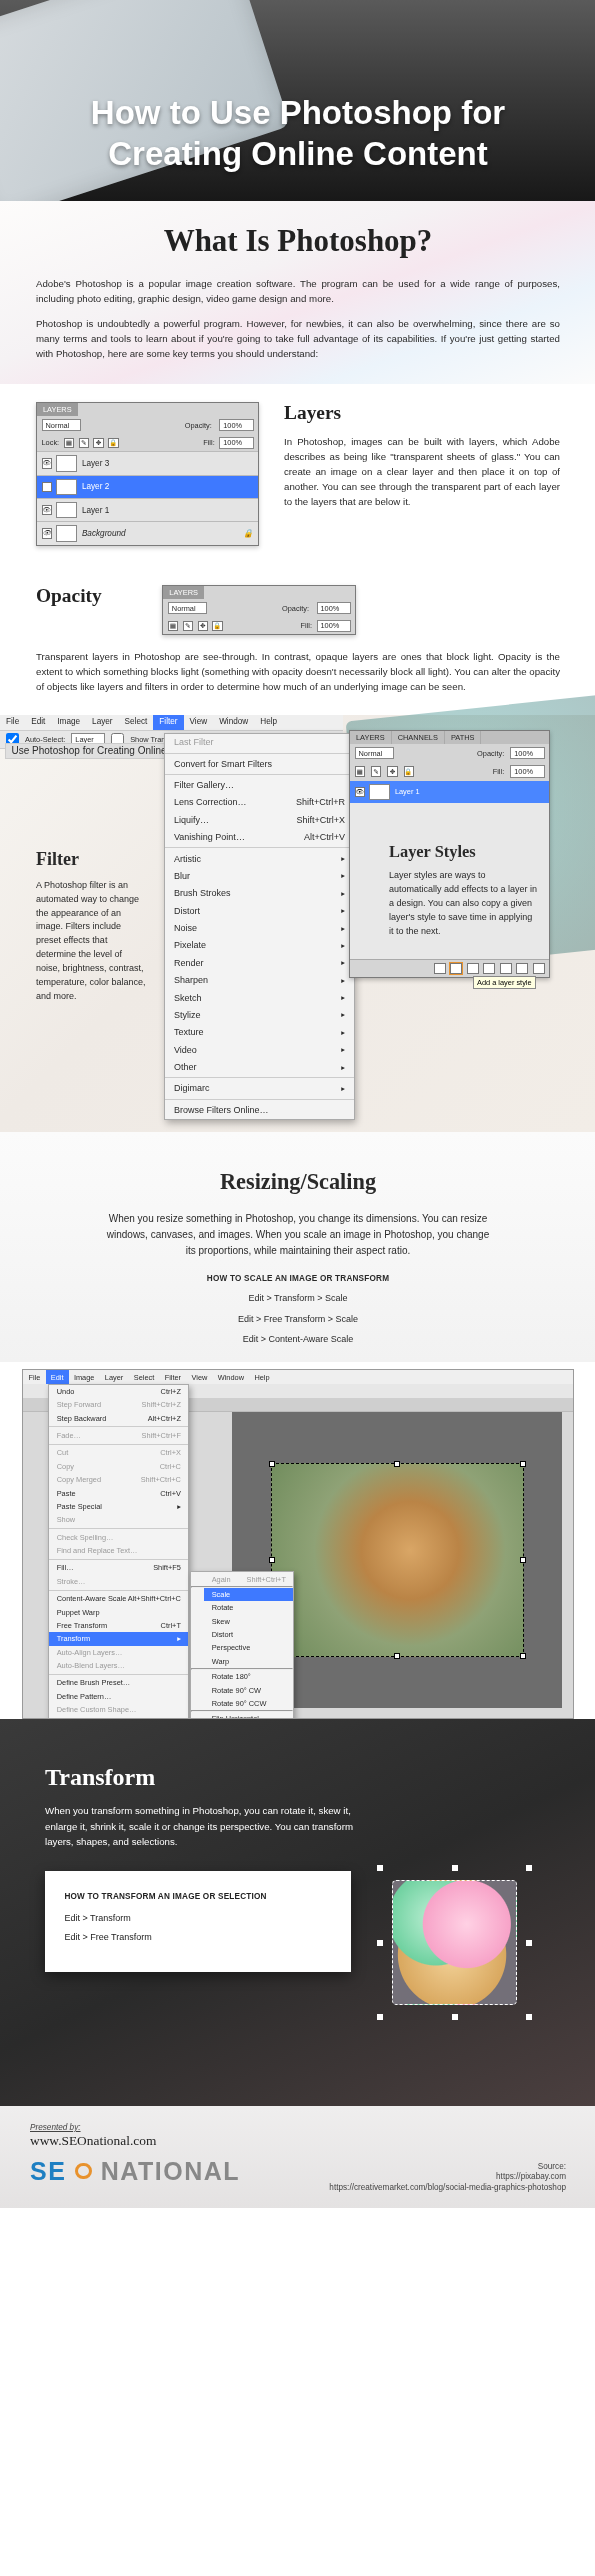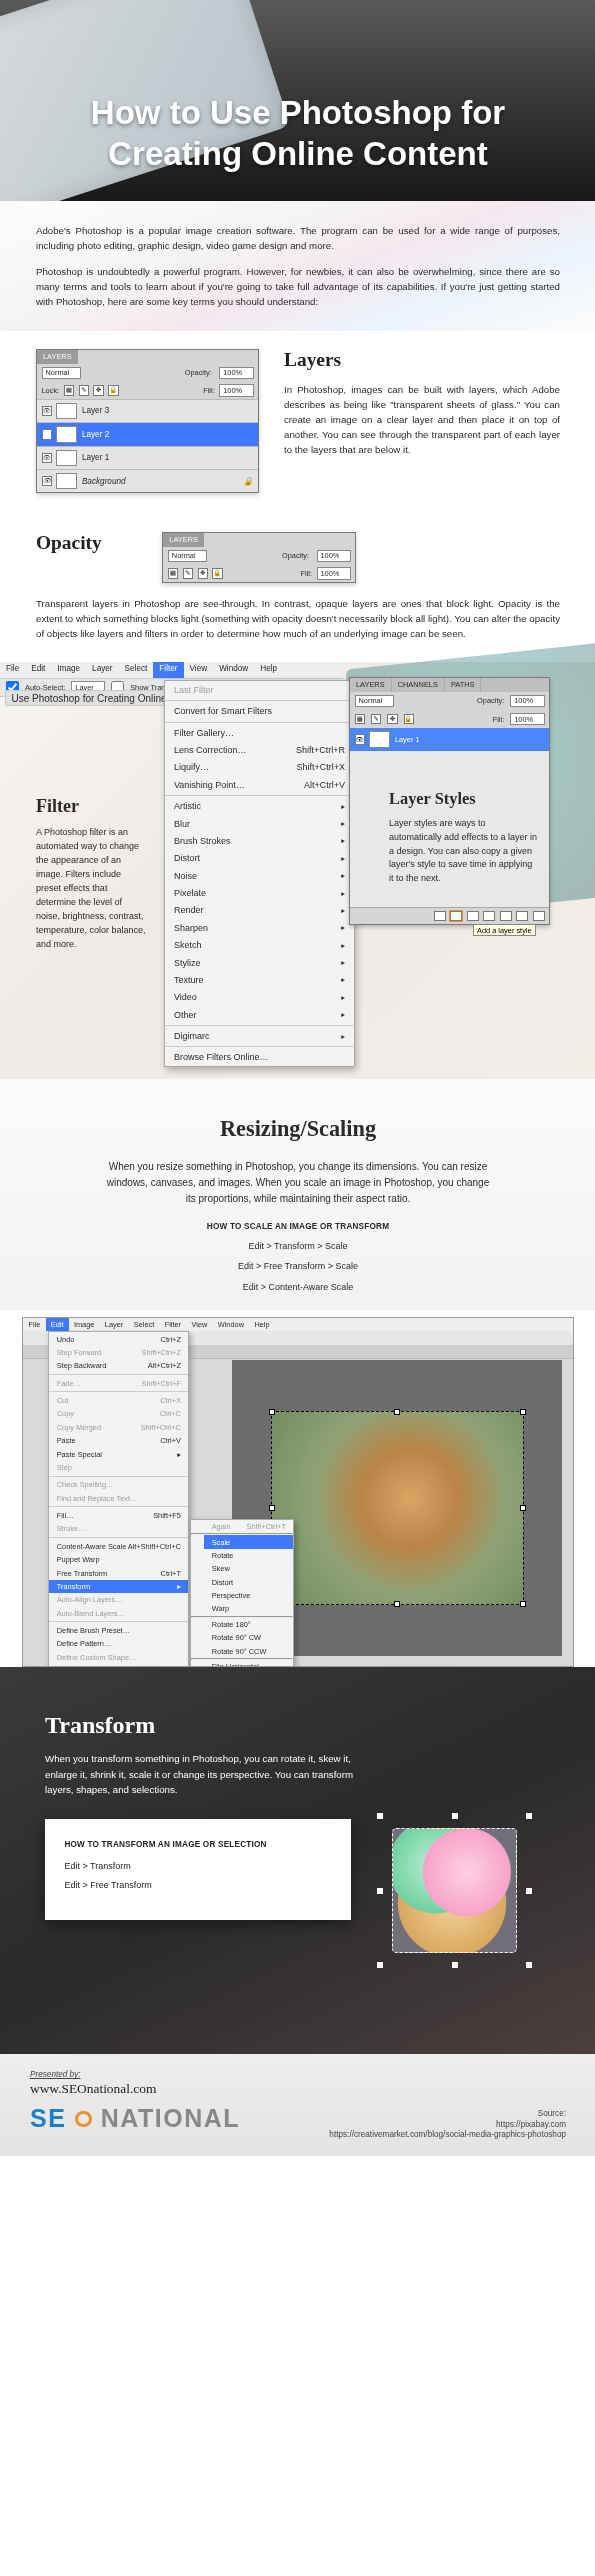--- a/index.html
+++ b/index.html
@@ -125,20 +125,21 @@
   .arrow::after{content:"▸";font-size:7.4px;color:inherit;}
 </style>
 </head>
 <body>
 
 <div class="hero">
   <h1>How to Use Photoshop for Creating Online Content</h1>
 </div>
 
 <div class="whatis">
+  <h2>What Is Photoshop?</h2>
   <p class="para">Adobe's Photoshop is a popular image creation software. The program can be used for a wide range of purposes, including photo editing, graphic design, video game design and more.</p>
   <p class="para">Photoshop is undoubtedly a powerful program. However, for newbies, it can also be overwhelming, since there are so many terms and tools to learn about if you're going to take full advantage of its capabilities. If you're just getting started with Photoshop, here are some key terms you should understand:</p>
 </div>
 
 <div class="sec">
   <div class="layers-row">
     <div class="layers-panel">
       <div class="lp-tab">LAYERS</div>
       <div class="lp-opts">
         <span class="lp-select">Normal</span>
@@ -408,21 +409,21 @@
       </div>
       <div class="mi">
         <span>Paste</span>
         <span>Ctrl+V</span>
       </div>
       <div class="mi">
         <span>Paste Special</span>
         <span>▸</span>
       </div>
       <div class="mi dis">
-        <span>Step</span>
+        <span>Show</span>
       </div>
       <hr>
       <div class="mi dis">
         <span>Check Spelling…</span>
       </div>
       <div class="mi dis">
         <span>Find and Replace Text…</span>
       </div>
       <hr>
       <div class="mi">

